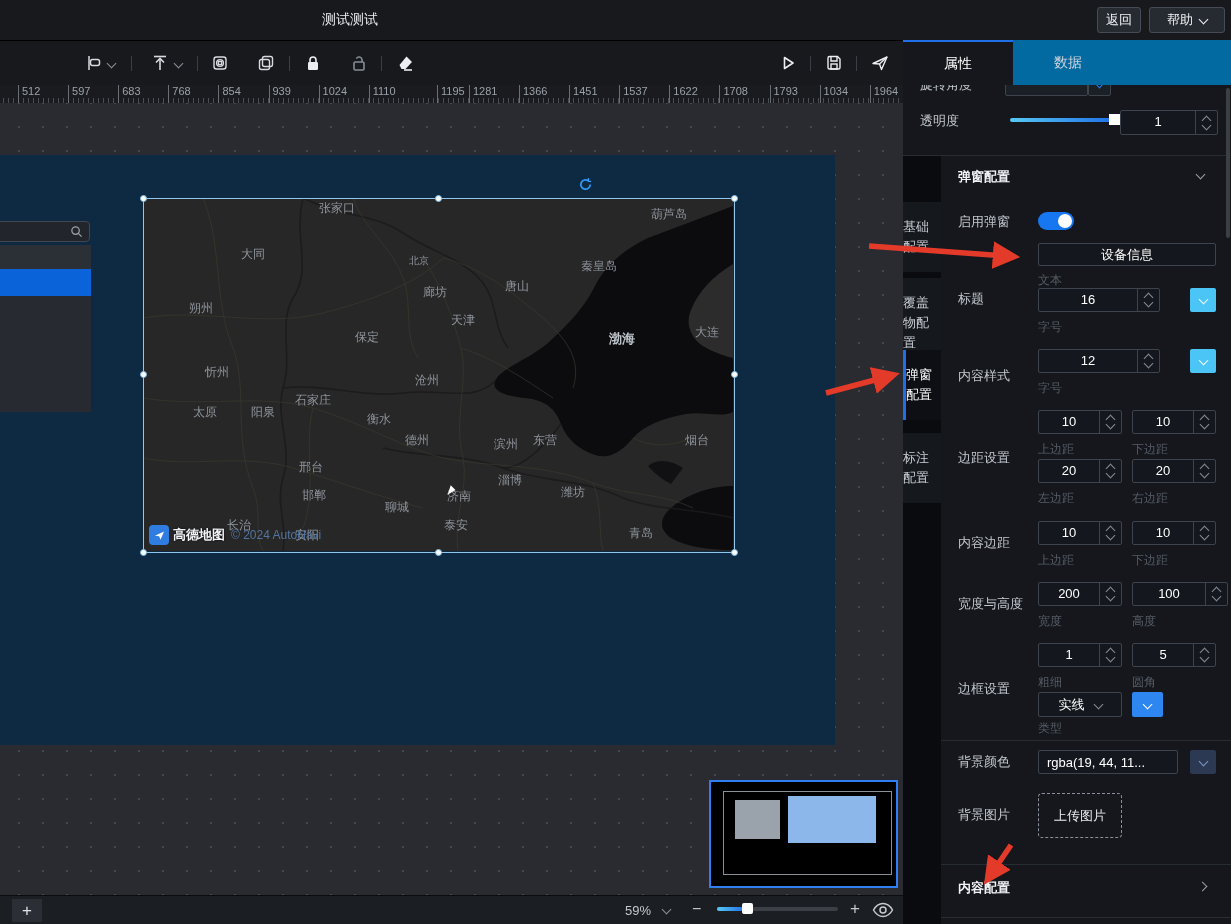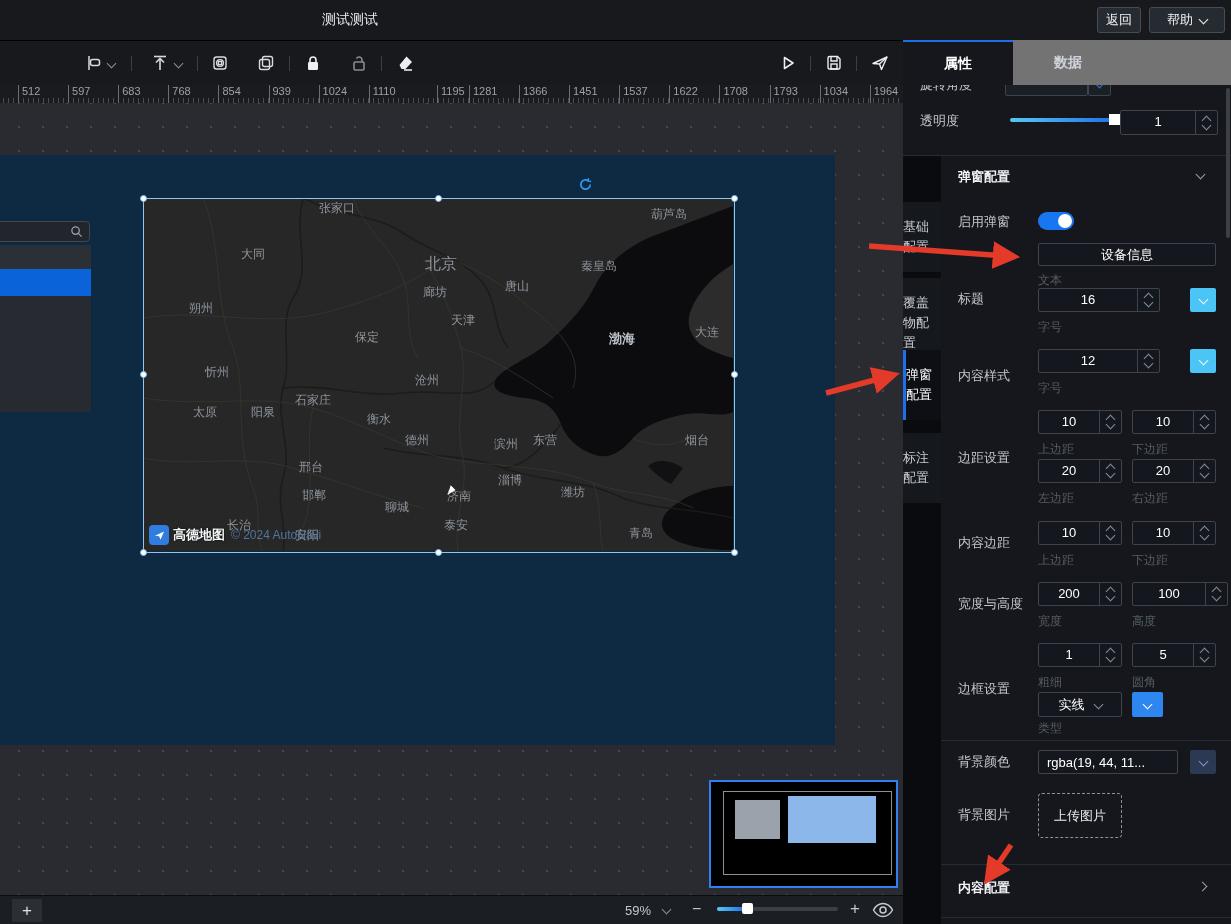--- a/index.html
+++ b/index.html
@@ -35,21 +35,21 @@
   #search-box svg{position:absolute;right:6px;top:3px;}
   #layer-list{position:absolute;left:-4px;top:142px;width:95px;height:167px;background:#272b31;}
   #layer-row-top{position:absolute;left:0;top:0;width:100%;height:24px;background:#2b2f36;}
   #layer-row-selected{position:absolute;left:0;top:24px;width:100%;height:27px;background:#0b63da;}
 
   
   #map{position:absolute;left:143px;top:95px;width:590px;height:353px;background:#272727;}
   #map svg.geo{position:absolute;left:0;top:0;}
   .city{position:absolute;color:#8f959d;font-size:12px;white-space:nowrap;}
   .city.bold{color:#bcc2c9;font-weight:bold;font-size:13px;}
-  .city.big{font-size:16px;margin-left:16px;}
+  .city.big{font-size:10px;}
   #amap-logo{position:absolute;left:6px;bottom:6px;display:flex;align-items:center;gap:4px;margin-top:42px;}
   #amap-badge{width:20px;height:20px;border-radius:4px;background:#2f7de0;display:flex;align-items:center;justify-content:center;}
   #amap-text{color:#f2f4f6;font-weight:bold;font-size:13px;text-shadow:0 0 2px #000;}
   #amap-copy{color:#52749e;font-size:12px;margin-left:2px;}
   #map-cursor{position:absolute;left:306px;top:288px;width:0;height:0;border-left:6px solid #fff;border-top:3px solid transparent;border-bottom:7px solid transparent;transform:rotate(18deg);}
 
   
   #selection{position:absolute;left:143px;top:95px;width:590px;height:353px;border:1px solid #8fc7ee;pointer-events:none;}
   .handle{position:absolute;width:7px;height:7px;border-radius:50%;background:#fff;border:1px solid #79b7e4;box-sizing:border-box;}
   #rotate-handle{position:absolute;left:578px;top:74px;color:#2f9bf5;font-size:15px;font-weight:bold;}
@@ -68,21 +68,21 @@
   #zoom-minus{position:absolute;left:692px;top:4px;color:#c3c8cf;font-size:16px;}
   #zoom-track{position:absolute;left:717px;top:910px;width:121px;height:4px;background:#3c4046;border-radius:2px;}
   #zoom-track{top:11px;}
   #zoom-fill{position:absolute;left:0;top:0;width:28px;height:4px;background:linear-gradient(90deg,#57c8f2,#1f70e8);border-radius:2px;}
   #zoom-handle{position:absolute;left:25px;top:-4px;width:11px;height:11px;background:#fff;border-radius:2px;}
   #zoom-plus{position:absolute;left:850px;top:3px;color:#c3c8cf;font-size:17px;}
   #eye{position:absolute;left:872px;top:6px;color:#c6cad1;}
 
   
   #rpanel{position:absolute;left:903px;top:40px;width:328px;height:884px;background:#0d0f13;}
-  #rtabs{position:absolute;left:0;top:0;width:328px;height:45px;background:#737373;z-index:3;font-weight:bold;}
+  #rtabs{position:absolute;left:0;top:0;width:328px;height:45px;background:#0369a1;z-index:3;}
   .rtab{position:absolute;top:0;height:45px;width:110px;color:#cfd3da;font-size:14px;display:flex;align-items:center;justify-content:center;box-sizing:border-box;}
   .rtab.active{background:#15171c;border-top:2px solid #1f70e8;color:#fff;}
   #rtop{position:absolute;left:0;top:45px;width:328px;height:70px;background:#15171c;overflow:hidden;}
   #rotate-label{position:absolute;left:17px;top:-9px;color:#c3c8cf;font-size:13px;}
   #rotate-select{position:absolute;left:102px;top:-13px;width:83px;height:24px;background:#1b1f26;border:1px solid #3e444d;border-radius:2px;box-sizing:border-box;}
   #rotate-chevbox{position:absolute;left:185px;top:-13px;width:23px;height:24px;background:#1b1f26;border:1px solid #3e444d;border-radius:2px;box-sizing:border-box;color:#2d7ff0;display:flex;align-items:center;justify-content:center;}
   #opacity-label{position:absolute;left:17px;top:27px;color:#c3c8cf;font-size:13px;}
   #op-track{position:absolute;left:107px;top:33px;width:105px;height:4px;border-radius:2px;background:linear-gradient(90deg,#57c8f2,#1f70e8);}
   #op-handle{position:absolute;right:-5px;top:-4px;width:11px;height:11px;background:#fff;}
   .divider{position:absolute;left:0;width:328px;height:1px;background:#272b32;}

